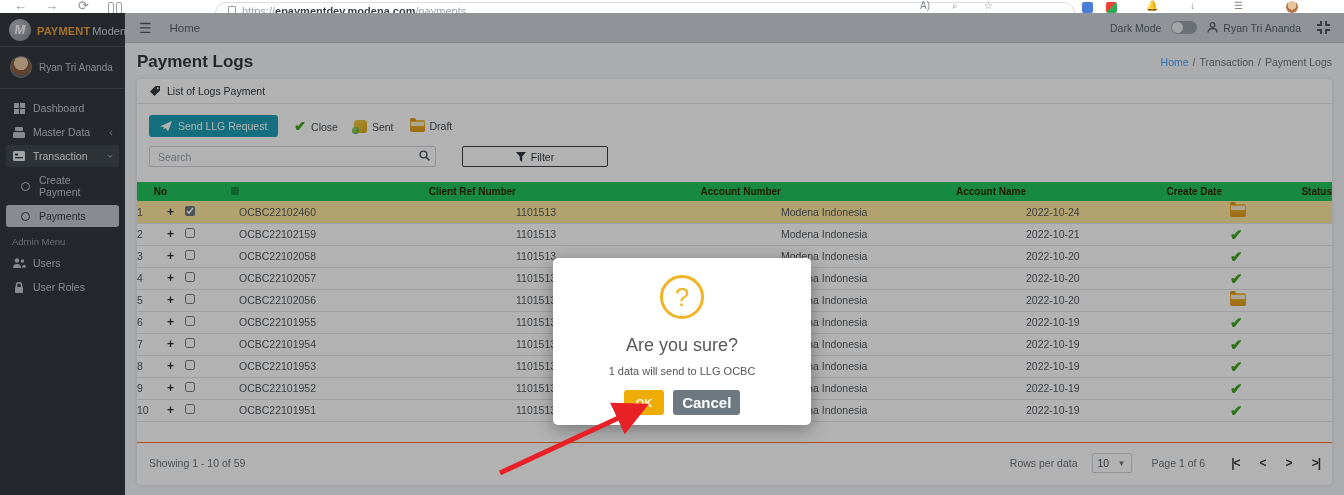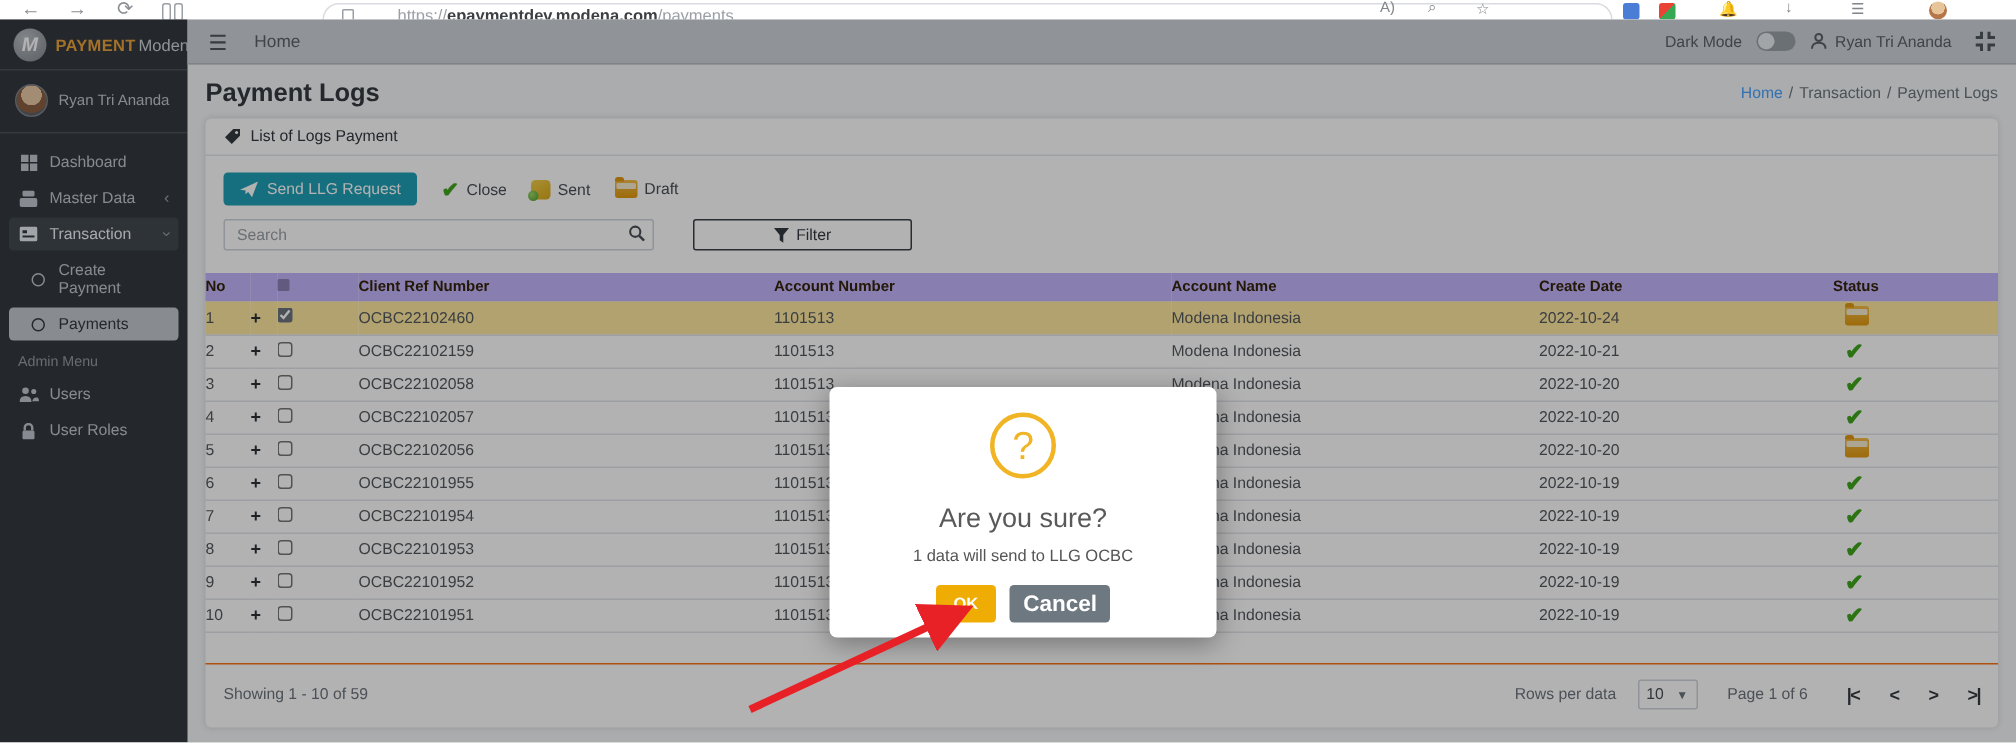--- a/index.html
+++ b/index.html
@@ -7,21 +7,21 @@
   body { font-family:"Liberation Sans", sans-serif; }
   .stage { position:relative; width:1344px; height:495px; overflow:hidden; background:#f4f6f9; }
 
   
   .chrome { position:absolute; top:0; left:0; width:1344px; height:13px; background:#ffffff; z-index:1; overflow:hidden; }
   .chrome .navglyph { position:absolute; top:-2px; color:#8a8f94; font-size:13px; }
   .chrome .split-icon { position:absolute; top:2px; left:108px; width:16px; height:12px; display:flex; gap:2px; }
   .chrome .split-icon i { display:block; width:6px; height:12px; border:1.5px solid #9aa0a6; border-radius:2px; }
   .urlbar { position:absolute; left:215px; top:2px; width:860px; height:22px; background:#fff; border:1px solid #dadce0; border-radius:11px; }
   .urlbar .doc { position:absolute; left:12px; top:3px; width:8px; height:10px; border:1.2px solid #9aa0a6; border-radius:1px; }
-  .urltext { position:absolute; left:49px; top:2px; font-size:11px; color:#9aa0a6; white-space:nowrap; }
+  .urltext { position:absolute; left:26px; top:2px; font-size:11px; color:#9aa0a6; white-space:nowrap; }
   .urltext b { color:#3c4043; font-weight:bold; }
   .chrome .rglyph { position:absolute; top:0px; font-size:10px; color:#80868b; }
   .ext-blue { position:absolute; left:1082px; top:2px; width:11px; height:11px; background:#4a7dd6; border-radius:2px; }
   .ext-color { position:absolute; left:1106px; top:2px; width:11px; height:11px; border-radius:2px;
       background:linear-gradient(135deg,#ea4335 0 50%,#34a853 50% 100%); }
   .chrome .avatar-mini { position:absolute; left:1286px; top:1px; width:12px; height:12px; border-radius:50%;
       background:radial-gradient(circle at 50% 35%, #e8c49a 0 45%, #b5774a 46% 100%); }
 
   
   .app { position:absolute; top:13px; left:0; width:1344px; height:482px; display:flex; z-index:1; }
@@ -93,21 +93,21 @@
                      font-size:10.5px; font-family:inherit; color:#495057; background:#fff; }
   .searchbox input::placeholder { color:#9aa0a6; }
   .search-icon { position:absolute; right:6px; top:4px; }
   .btn-filter { width:146px; height:21px; border:1px solid #3a4047; background:transparent; border-radius:2px;
                 display:inline-flex; align-items:center; justify-content:center; gap:5px; font-size:10.5px; color:#343a40; font-family:inherit; }
 
   table.logs { width:100%; border-collapse:collapse; margin-top:15px; table-layout:fixed; }
   table.logs col.c-no{width:30px} table.logs col.c-ex{width:18px} table.logs col.c-cb{width:54px}
   table.logs col.c-ref{width:277px} table.logs col.c-an{width:265px} table.logs col.c-nm{width:245px}
   table.logs col.c-dt{width:196px} table.logs col.c-st{width:auto}
-  table.logs thead th { background:#c4b5fd; color:#33240a; font-size:10px; font-weight:bold; text-align:left;
+  table.logs thead th { background:#22c55e; color:#33240a; font-size:10px; font-weight:bold; text-align:right;
                         padding:4px 0; height:17px; }
   th.th-no { padding-left:15px; }
   .th-cb-box { display:inline-block; width:8px; height:8px; background:rgba(0,0,0,.28); border-radius:1px; }
   table.logs tbody td { font-size:10.5px; color:#54595e; border-bottom:1px solid #e1e4e8; height:22px; padding:0; }
   table.logs tbody tr.selected td { background:#ffe9a0; }
   td.td-no { padding-left:15px; }
   .expand-plus { font-weight:bold; color:#2b3035; font-size:12px; }
   .expand-plus::before { content:"+"; }
   table.logs input[type=checkbox] { width:10px; height:10px; accent-color:#6c757d; }
   .status-cell { padding-left:8px !important; }

